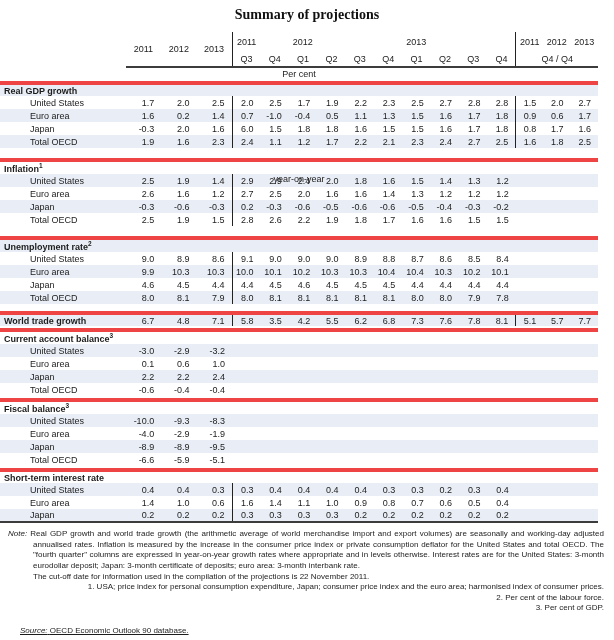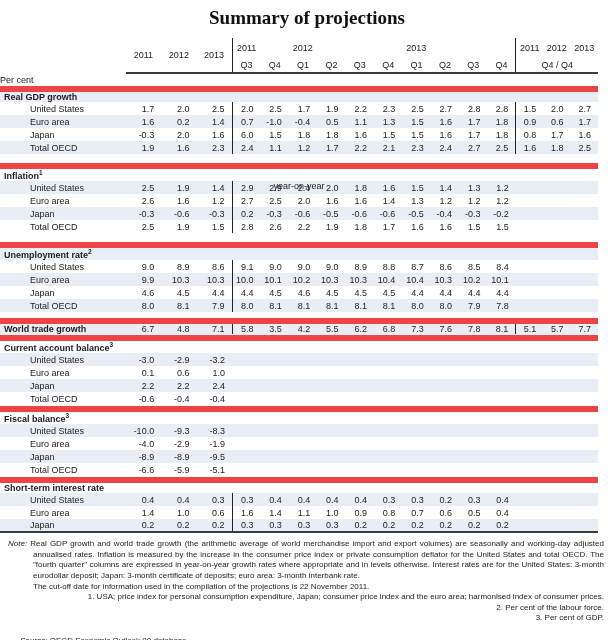--- a/index.html
+++ b/index.html
@@ -4,47 +4,47 @@
 <style>
   * { box-sizing: border-box; }
   html,body { margin:0; padding:0; }
   body {
     width:614px; height:640px; background:#ffffff;
     font-family:"Liberation Sans", sans-serif; color:#1c1c1c;
     overflow:hidden;
   }
   .title {
     text-align:center; font-family:"Liberation Serif", serif;
-    font-weight:bold; font-size:19px; padding:7px 0 9px 0; color:#111;
+    font-weight:bold; font-size:14px; padding:7px 0 9px 0; color:#111;
   }
   table.proj {
     border-collapse:collapse; table-layout:fixed; width:598px;
     margin-left:0; font-size:9px;
   }
   td, th { padding:0; height:13px; font-weight:normal; white-space:nowrap; vertical-align:middle; }
   thead tr.yrow th { height:20px; }
   thead tr.qrow th { height:15px; }
   th { text-align:center; color:#222; }
   th.ann-year { vertical-align:middle; }
   .hrule { border-bottom:2px solid #3c3c3c; }
   .vl { border-left:1px solid #222; }
-  .sectop { border-top:6px solid #ef4444; }
+  .sectop { border-top:4px solid #ef4444; }
   .shade { background:#e9eef6; }
   .num { text-align:right; padding-right:7px; }
   .rowlbl { text-align:left; padding-left:30px; }
   .seclbl { text-align:left; padding-left:4px; font-weight:bold; }
   .sechead { text-align:left; padding-left:4px; position:relative; }
   .seclbl-text { font-weight:bold; }
   sup { font-size:6.5px; }
   .annot { position:absolute; left:0; right:0; top:12px; text-align:center; font-weight:normal; }
   .qy-in { display:inline-block; width:28px; text-align:center; }
   th.qgroup { text-align:left; }
   tr.spacer td { line-height:0; font-size:0; }
   td.bottomrule { height:0; line-height:0; font-size:0; border-top:2px solid #3c3c3c; }
-  .percent-cell { }
+  .percent-cell { text-align:center; }
   .notes { margin:6px 10px 0 8px; font-size:8px; line-height:1.33; color:#1c1c1c; }
   .note-para { margin:0; padding-left:25px; text-indent:-25px; text-align:justify; }
   .cutoff { margin:0; padding-left:25px; }
   .fnote { margin:0; padding-left:12px; text-indent:-12px;text-align:right; }
   .source { margin:12px;text-decoration:underline; }
   .ital { font-style:italic; }
 </style>
 </head>
 <body>
 

